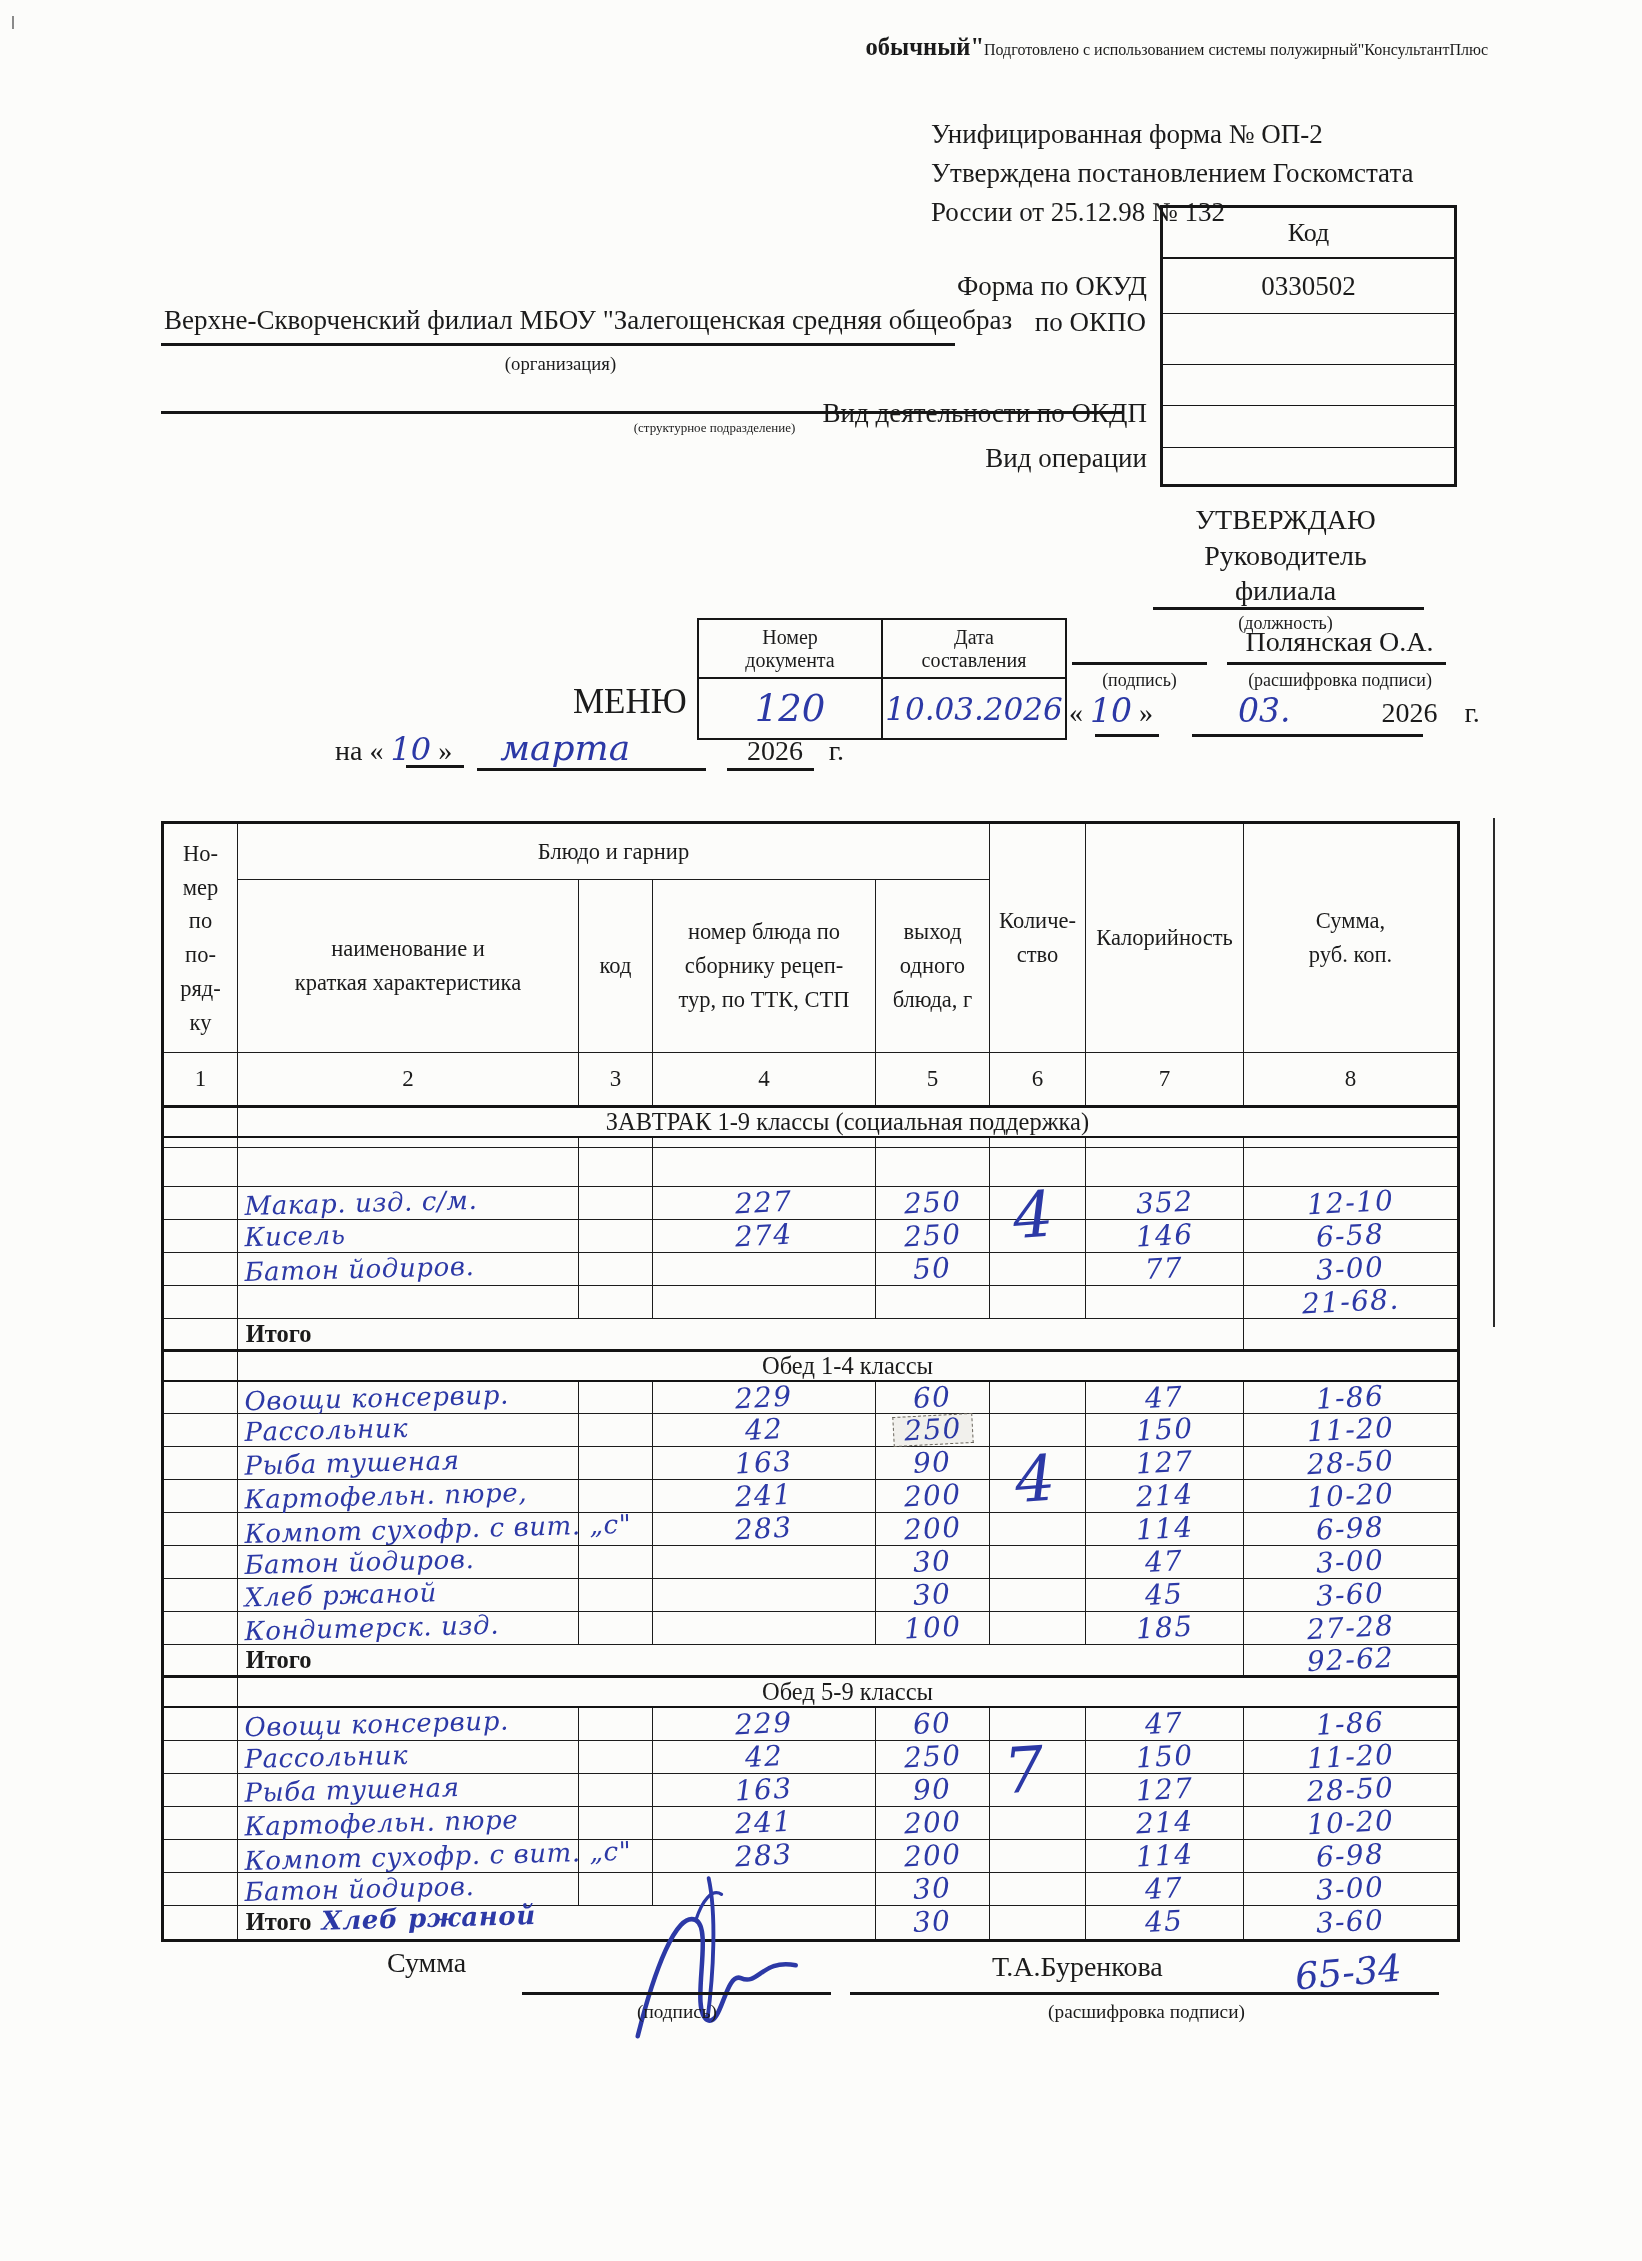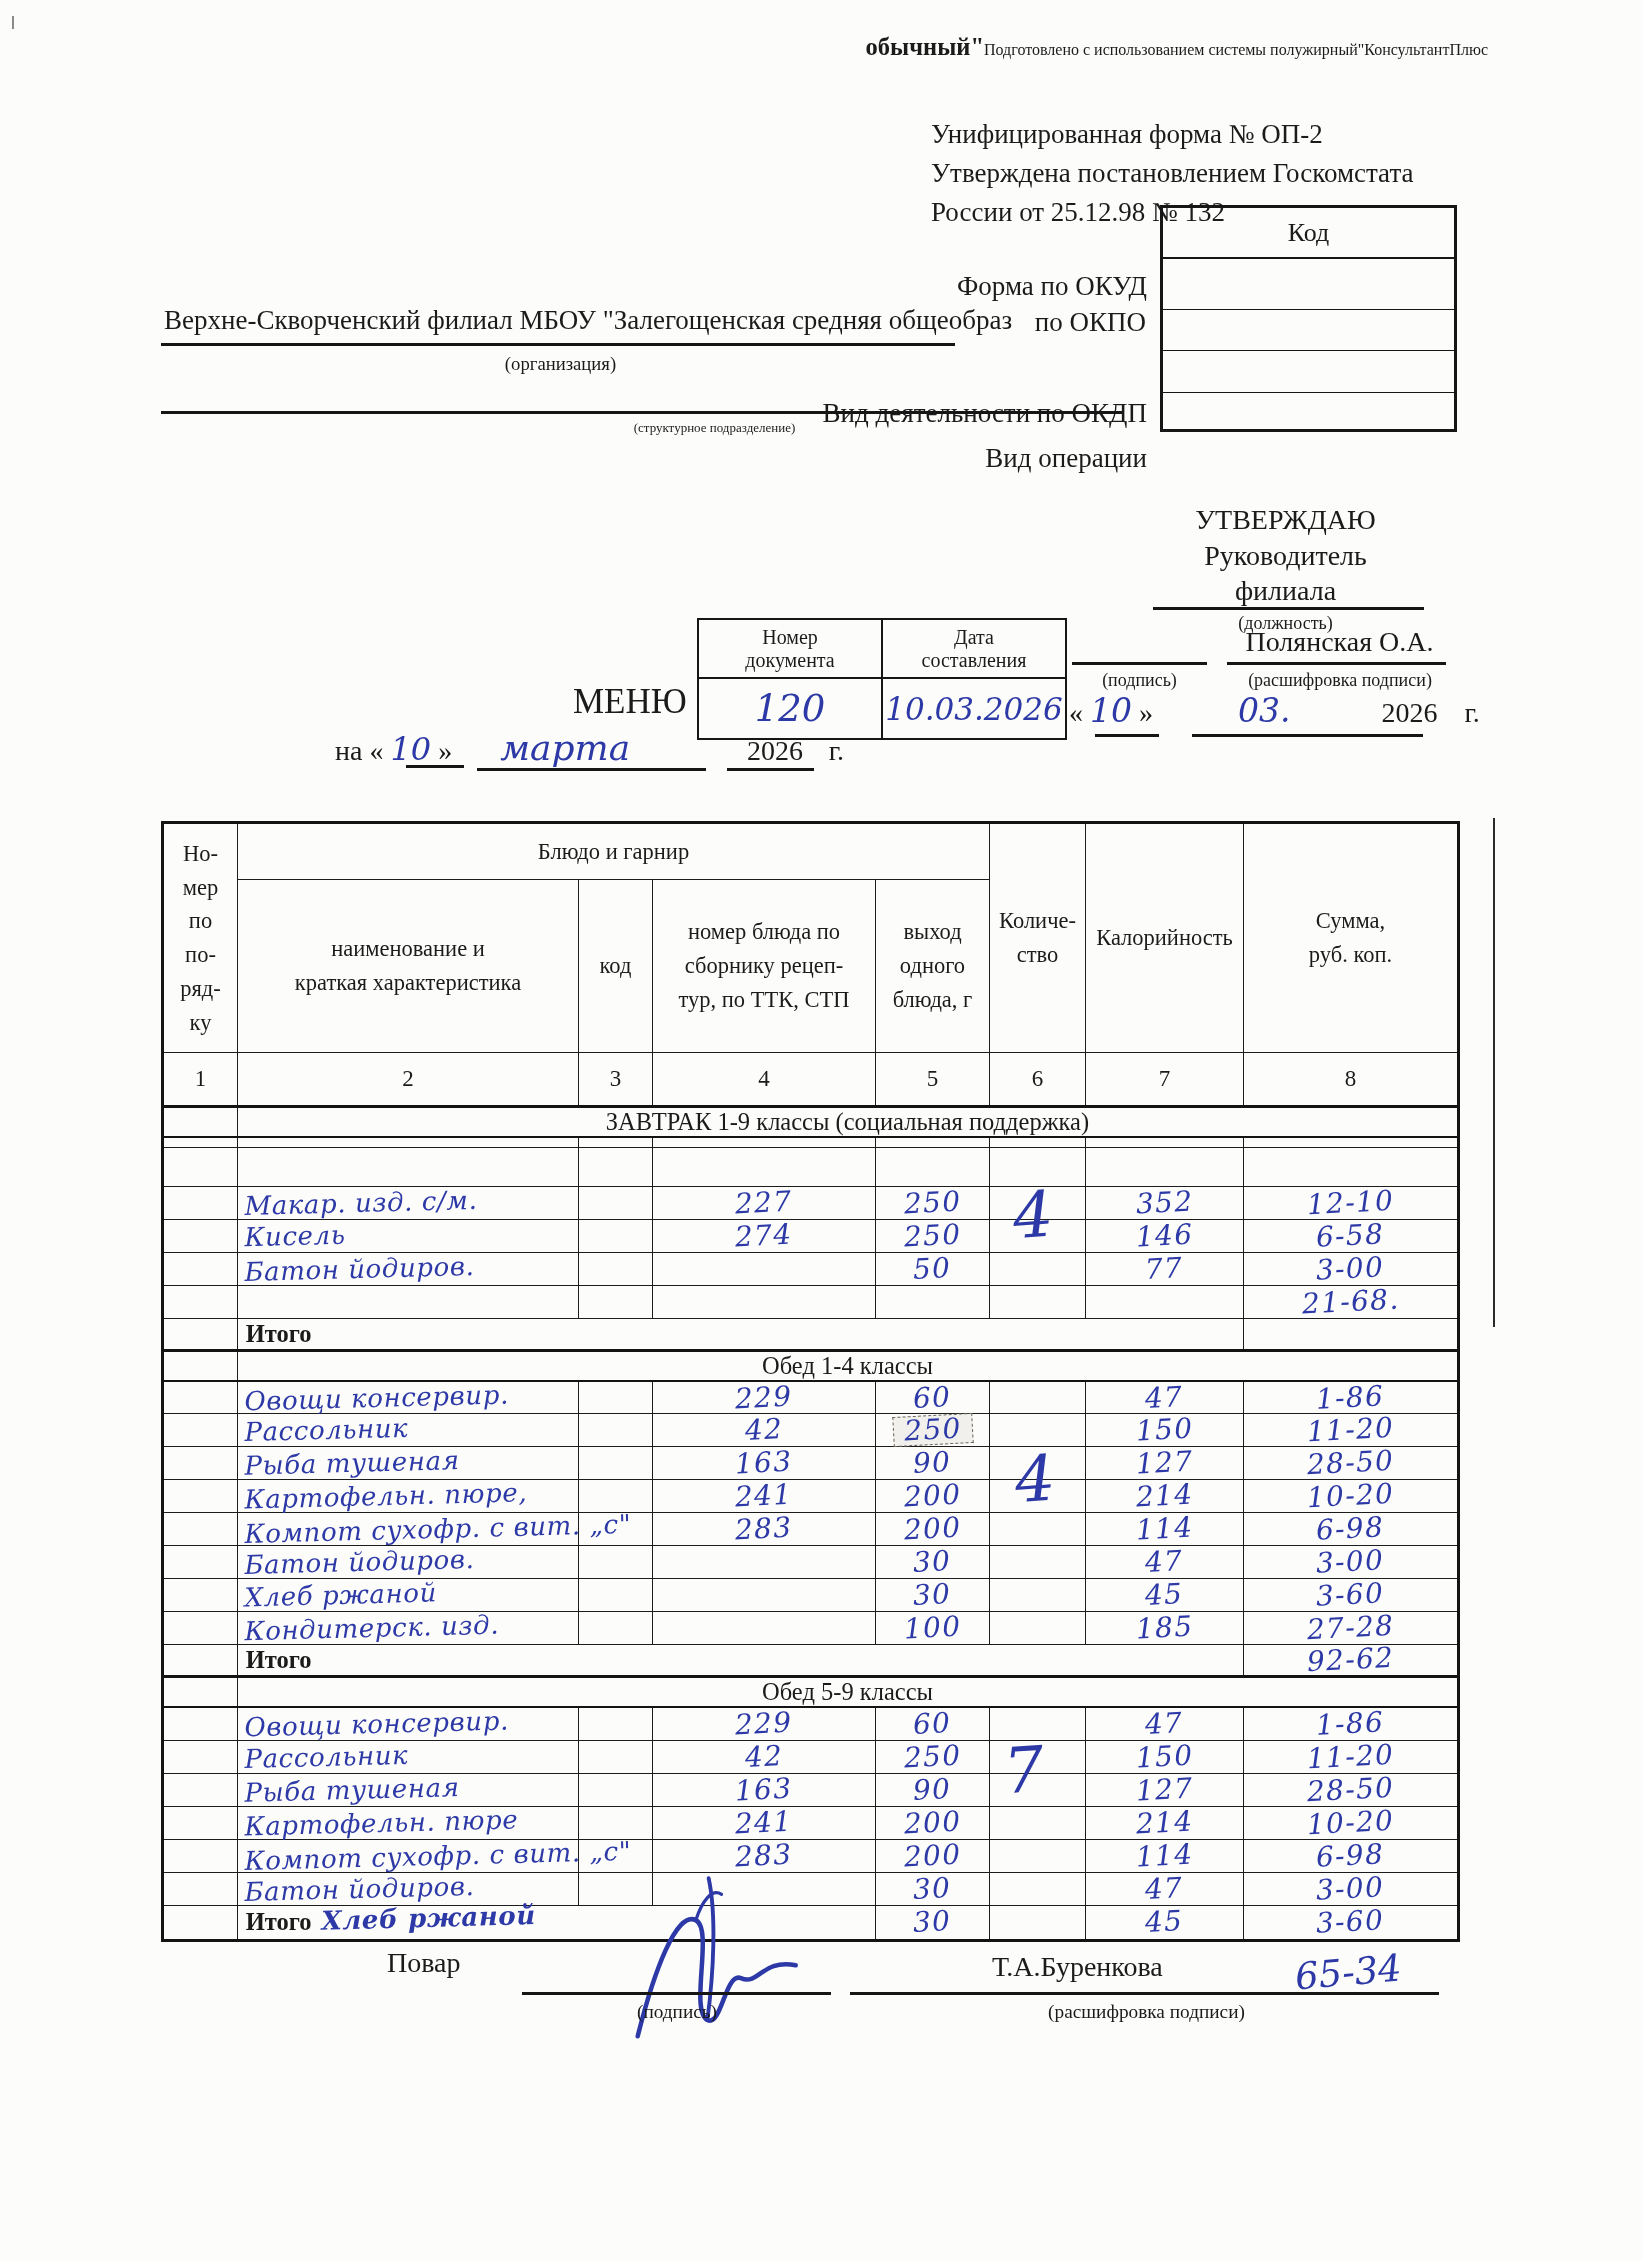--- a/index.html
+++ b/index.html
@@ -118,20 +118,21 @@
   </div>
 
   <div class="abs form-info">
     <div>Унифицированная форма № ОП-2</div>
     <div>Утверждена постановлением Госкомстата</div>
     <div>России от 25.12.98 № 132</div>
   </div>
 
   <div class="abs code-box">
     <div class="cb-row cb-head">Код</div>
+    <div class="cb-row cb-okud">0330502</div>
     <div class="cb-row cb-okpo"></div>
     <div class="cb-row cb-blank"></div>
     <div class="cb-row cb-okdp"></div>
     <div class="cb-row cb-oper"></div>
   </div>
   <div class="abs lbl lbl-okud">Форма по ОКУД</div>
   <div class="abs lbl lbl-okpo">по ОКПО</div>
   <div class="abs lbl lbl-okdp">Вид деятельности по ОКДП</div>
   <div class="abs lbl lbl-oper">Вид операции</div>
 
@@ -477,21 +478,21 @@
           <td><span class="hw hw-num">3-60</span></td>
         </tr>
       </tbody>
   </table>
 
   <span class="abs hw qty-overlay qty-1">4</span>
   <span class="abs hw qty-overlay qty-2">4</span>
   <span class="abs hw qty-overlay qty-3">7</span>
   <span class="abs hw grand-total">65-34</span>
 
-  <div class="abs cook-label">Повар</div>
+  <div class="abs cook-label">Сумма</div>
   <svg class="abs sig-svg" width="258" height="187" viewBox="0 0 400 290">
     <path d="M60,250 C85,150 120,55 150,70 C178,84 140,210 168,225 C190,236 196,150 220,160 C248,172 252,130 305,140" fill="none" stroke="#2c39a6" stroke-width="7" stroke-linecap="round"></path>
     <path d="M168,225 C178,150 182,60 170,5" fill="none" stroke="#2c39a6" stroke-width="6" stroke-linecap="round"></path>
     <path d="M150,70 C160,40 175,20 190,30" fill="none" stroke="#2c39a6" stroke-width="5" stroke-linecap="round"></path>
   </svg>
   <div class="abs cook-name">Т.А.Буренкова</div>
   <div class="abs u f-u1"></div>
   <div class="abs u f-u2"></div>
   <div class="abs f-cap1">(подпись)</div>
   <div class="abs f-cap2">(расшифровка подписи)</div>

